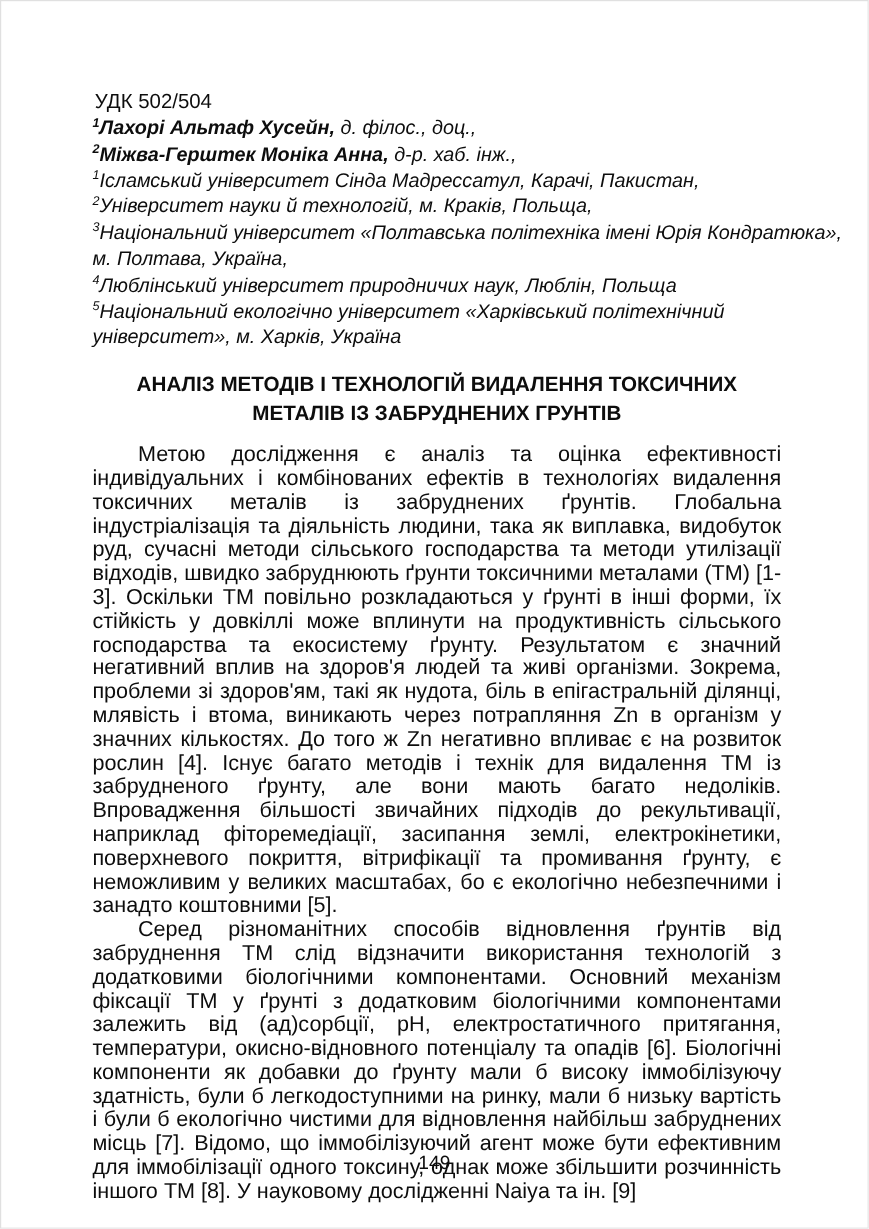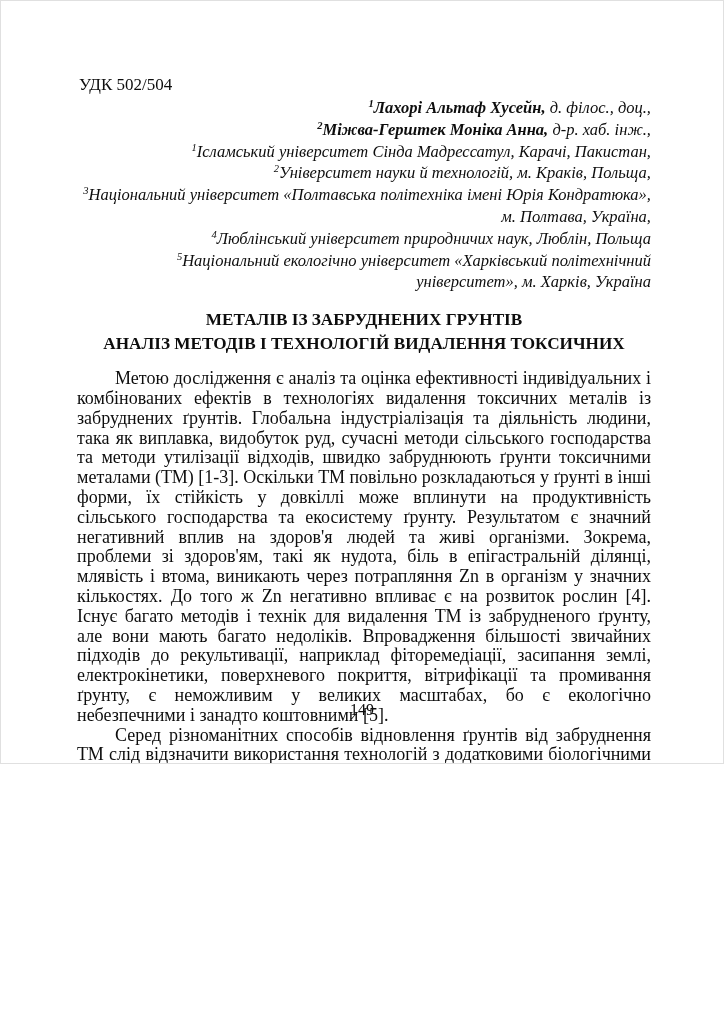--- a/index.html
+++ b/index.html
@@ -1,34 +1,34 @@
 <!DOCTYPE html>
 <html lang="uk"><head>
 <meta charset="utf-8">
 <style>
   html, body { margin: 0; padding: 0; background: #ffffff; }
   .page {
     width: 724px;
-    height: 764px;
+    height: 1024px;
     box-sizing: border-box;
     background: #ffffff;
     border: 1px solid #e0e0e0;
     padding: 74px 72px 0 76px;
-    font-family: Liberation Serif, serif;
+    font-family: Liberation Sans, sans-serif;
     color: #0d0d0d;
     position: relative;
     overflow: hidden;
   }
   .udk {
     font-size: 17px;
     line-height: 20px;
     margin: 0 0 2px 2px;
   }
   .author-block {
-    text-align: right;
+    text-align: left;
     font-style: italic;
     font-size: 16.5px;
     line-height: 21.8px;
   }
   .hline { white-space: nowrap; }
   .hline .b { font-weight: bold; }
   .hline sup {
     font-size: 10.5px;
     line-height: 0;
     vertical-align: super;
@@ -70,22 +70,22 @@
       <div class="hline"><sup>1</sup><span>Ісламський університет Сінда Мадрессатул, Карачі, Пакистан,</span></div>
       <div class="hline"><sup>2</sup><span>Університет науки й технологій, м. Краків, Польща,</span></div>
       <div class="hline"><sup>3</sup><span>Національний університет «Полтавська політехніка імені Юрія Кондратюка»,</span></div>
       <div class="hline"><span>м. Полтава, Україна,</span></div>
       <div class="hline"><sup>4</sup><span>Люблінський університет природничих наук, Люблін, Польща</span></div>
       <div class="hline"><sup>5</sup><span>Національний екологічно університет «Харківський політехнічний</span></div>
       <div class="hline"><span>університет», м. Харків, Україна</span></div>
     </div>
 
   <div class="paper-title">
+    <div>АНАЛІЗ МЕТОДІВ І ТЕХНОЛОГІЙ ВИДАЛЕННЯ ТОКСИЧНИХ</div>
     <div>МЕТАЛІВ ІЗ ЗАБРУДНЕНИХ ГРУНТІВ</div>
-    <div>АНАЛІЗ МЕТОДІВ І ТЕХНОЛОГІЙ ВИДАЛЕННЯ ТОКСИЧНИХ</div>
   </div>
 
   <div class="bodytext">
     <p>Метою дослідження є аналіз та оцінка ефективності індивідуальних і комбінованих ефектів в технологіях видалення токсичних металів із забруднених ґрунтів. Глобальна індустріалізація та діяльність людини, така як виплавка, видобуток руд, сучасні методи сільського господарства та методи утилізації відходів, швидко забруднюють ґрунти токсичними металами (ТМ) [1-3]. Оскільки ТМ повільно розкладаються у ґрунті в інші форми, їх стійкість у довкіллі може вплинути на продуктивність сільського господарства та екосистему ґрунту. Результатом є значний негативний вплив на здоров'я людей та живі організми. Зокрема, проблеми зі здоров'ям, такі як нудота, біль в епігастральній ділянці, млявість і втома, виникають через потрапляння Zn в організм у значних кількостях. До того ж Zn негативно впливає є на розвиток рослин [4]. Існує багато методів і технік для видалення ТМ із забрудненого ґрунту, але вони мають багато недоліків. Впровадження більшості звичайних підходів до рекультивації, наприклад фіторемедіації, засипання землі, електрокінетики, поверхневого покриття, вітрифікації та промивання ґрунту, є неможливим у великих масштабах, бо є екологічно небезпечними і занадто коштовними [5].</p>
     <p>Серед різноманітних способів відновлення ґрунтів від забруднення ТМ слід відзначити використання технологій з додатковими біологічними компонентами. Основний механізм фіксації ТМ у ґрунті з додатковим біологічними компонентами залежить від (ад)сорбції, pH, електростатичного притягання, температури, окисно-відновного потенціалу та опадів [6]. Біологічні компоненти як добавки до ґрунту мали б високу іммобілізуючу здатність, були б легкодоступними на ринку, мали б низьку вартість і були б екологічно чистими для відновлення найбільш забруднених місць [7]. Відомо, що іммобілізуючий агент може бути ефективним для іммобілізації одного токсину, однак може збільшити розчинність іншого ТМ [8]. У науковому дослідженні Naiya та ін. [9]</p>
   </div>
 
   <div class="page-number">149</div>
 
 </div>

